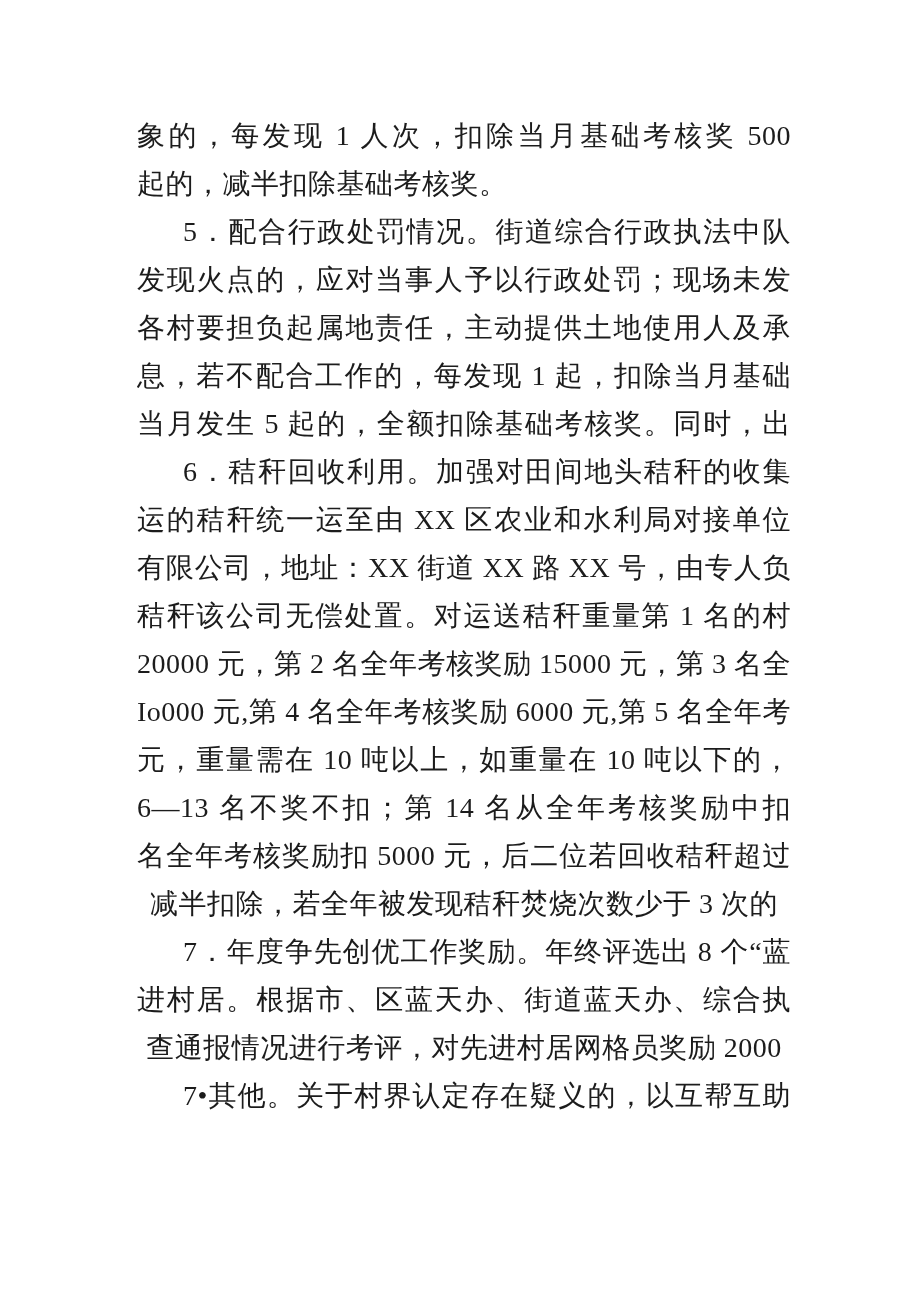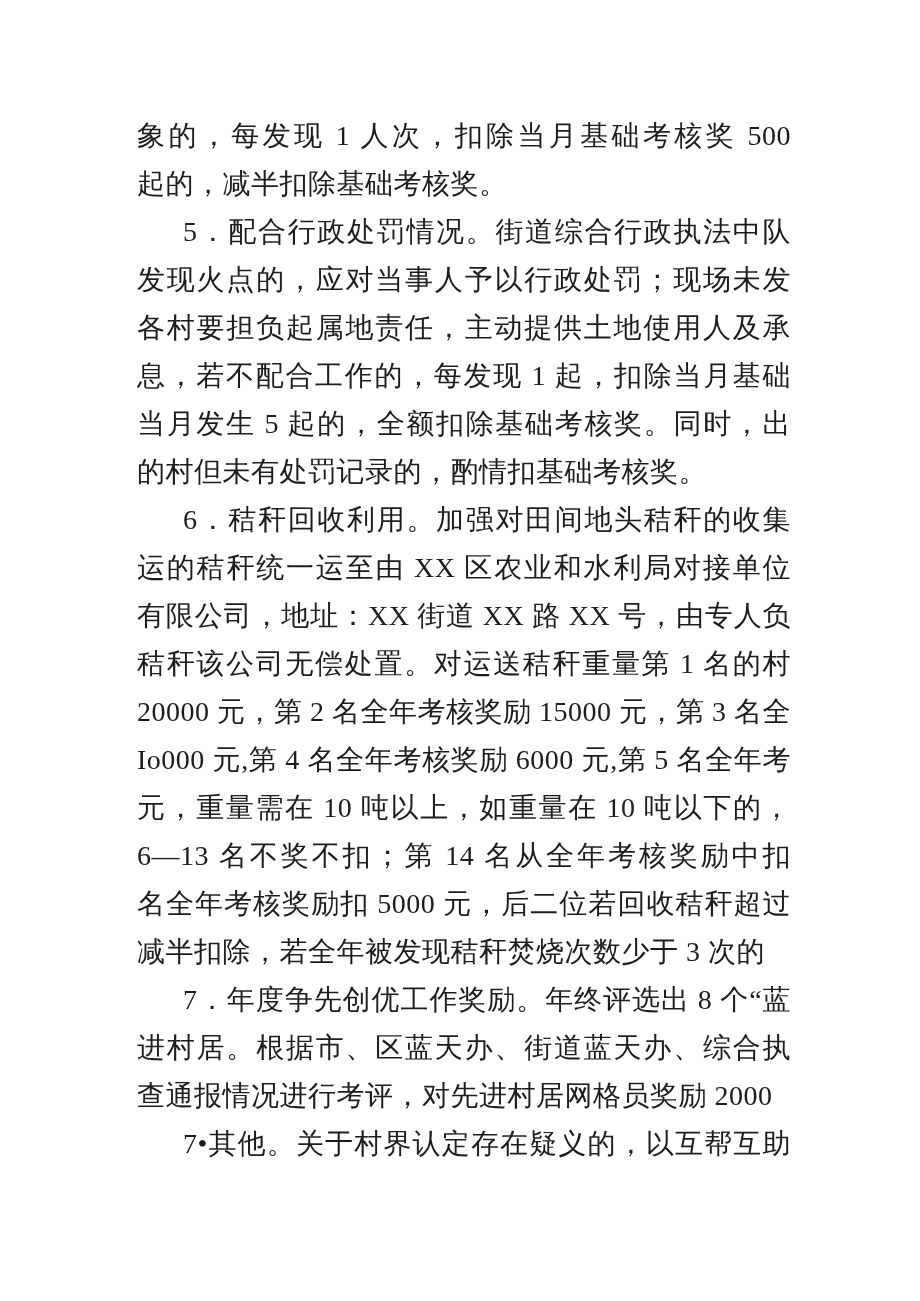--- a/index.html
+++ b/index.html
@@ -30,40 +30,39 @@
     height: 48px;
     overflow: hidden;
     letter-spacing: 0.5px;
   }
   p.justify {
     text-align: justify;
     text-align-last: justify;
     -moz-text-align-last: justify;
   }
   p.flush {
-    text-align: left;
+    text-align: center;
     text-align-last: left;
   }
   p.indent {
     text-indent: 46px;
   }
 </style>
 </head>
 <body>
 
 <div class="page">
   <div class="textblock">
     <p class="line justify">象的，每发现 1 人次，扣除当月基础考核奖 500 元；当月发生 3</p>
     <p class="line flush">起的，减半扣除基础考核奖。</p>
     <p class="line justify indent">5．配合行政处罚情况。街道综合行政执法中队在巡查过程中</p>
     <p class="line justify">发现火点的，应对当事人予以行政处罚；现场未发现当事人的，</p>
     <p class="line justify">各村要担负起属地责任，主动提供土地使用人及承租人的相关信</p>
     <p class="line justify">息，若不配合工作的，每发现 1 起，扣除当月基础考核奖 1000 元;</p>
     <p class="line justify">当月发生 5 起的，全额扣除基础考核奖。同时，出现过秸秆焚烧</p>
-    <p class="line flush">的村但未有处罚记录的，酌情扣基础考核奖。</p>
     <p class="line justify indent">6．秸秆回收利用。加强对田间地头秸秆的收集收运，收集收</p>
     <p class="line justify">运的秸秆统一运至由 XX 区农业和水利局对接单位 XXXX 生态科技</p>
     <p class="line justify">有限公司，地址：XX 街道 XX 路 XX 号，由专人负责称量，收集的</p>
     <p class="line justify">秸秆该公司无偿处置。对运送秸秆重量第 1 名的村全年考核奖励</p>
     <p class="line justify">20000 元，第 2 名全年考核奖励 15000 元，第 3 名全年考核奖励</p>
     <p class="line justify">Io000 元,第 4 名全年考核奖励 6000 元,第 5 名全年考核奖励 2000</p>
     <p class="line justify">元，重量需在 10 吨以上，如重量在 10 吨以下的，减半奖励；第</p>
     <p class="line justify">6—13 名不奖不扣；第 14 名从全年考核奖励中扣 3000 元，第 15</p>
     <p class="line justify">名全年考核奖励扣 5000 元，后二位若回收秸秆超过 5 吨以上的，</p>
     <p class="line flush">减半扣除，若全年被发现秸秆焚烧次数少于 3 次的则不扣除。</p>

